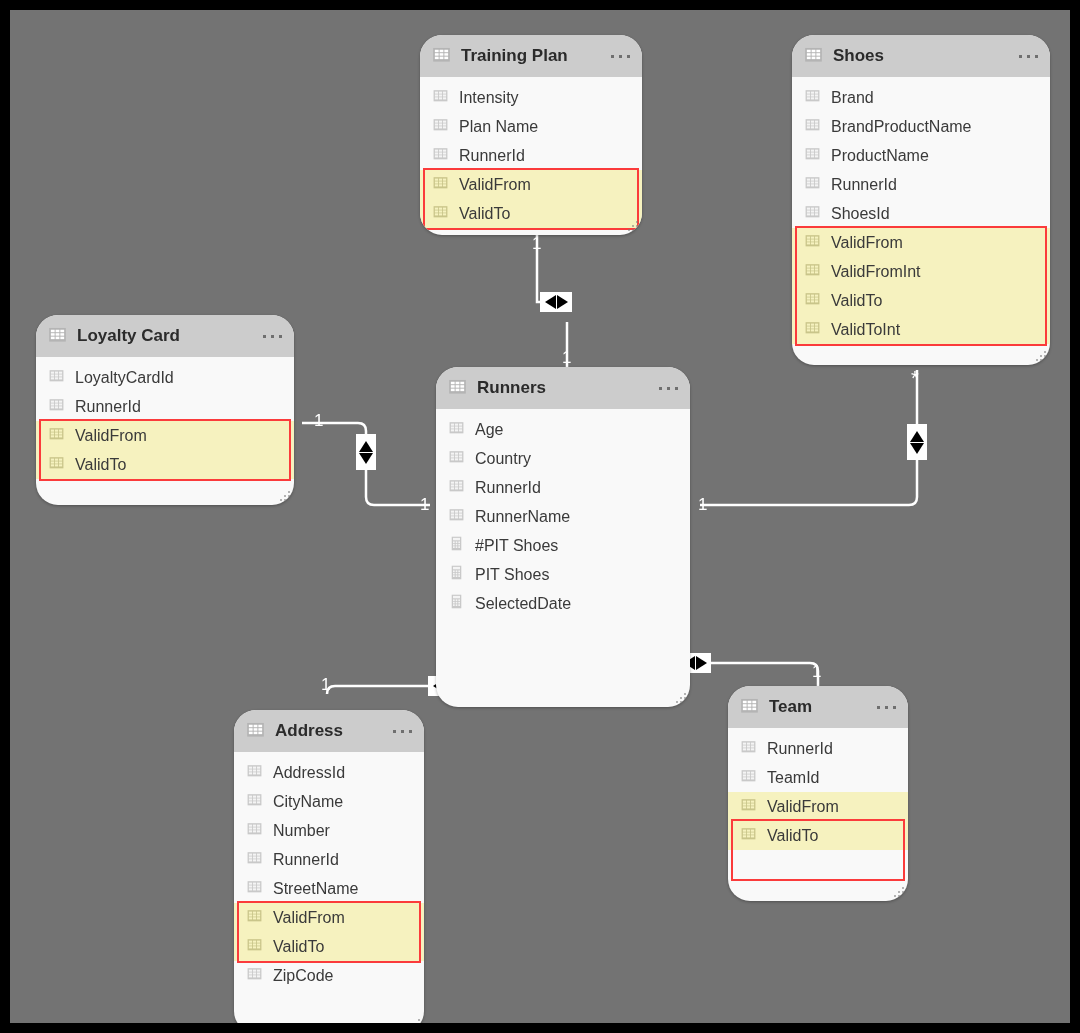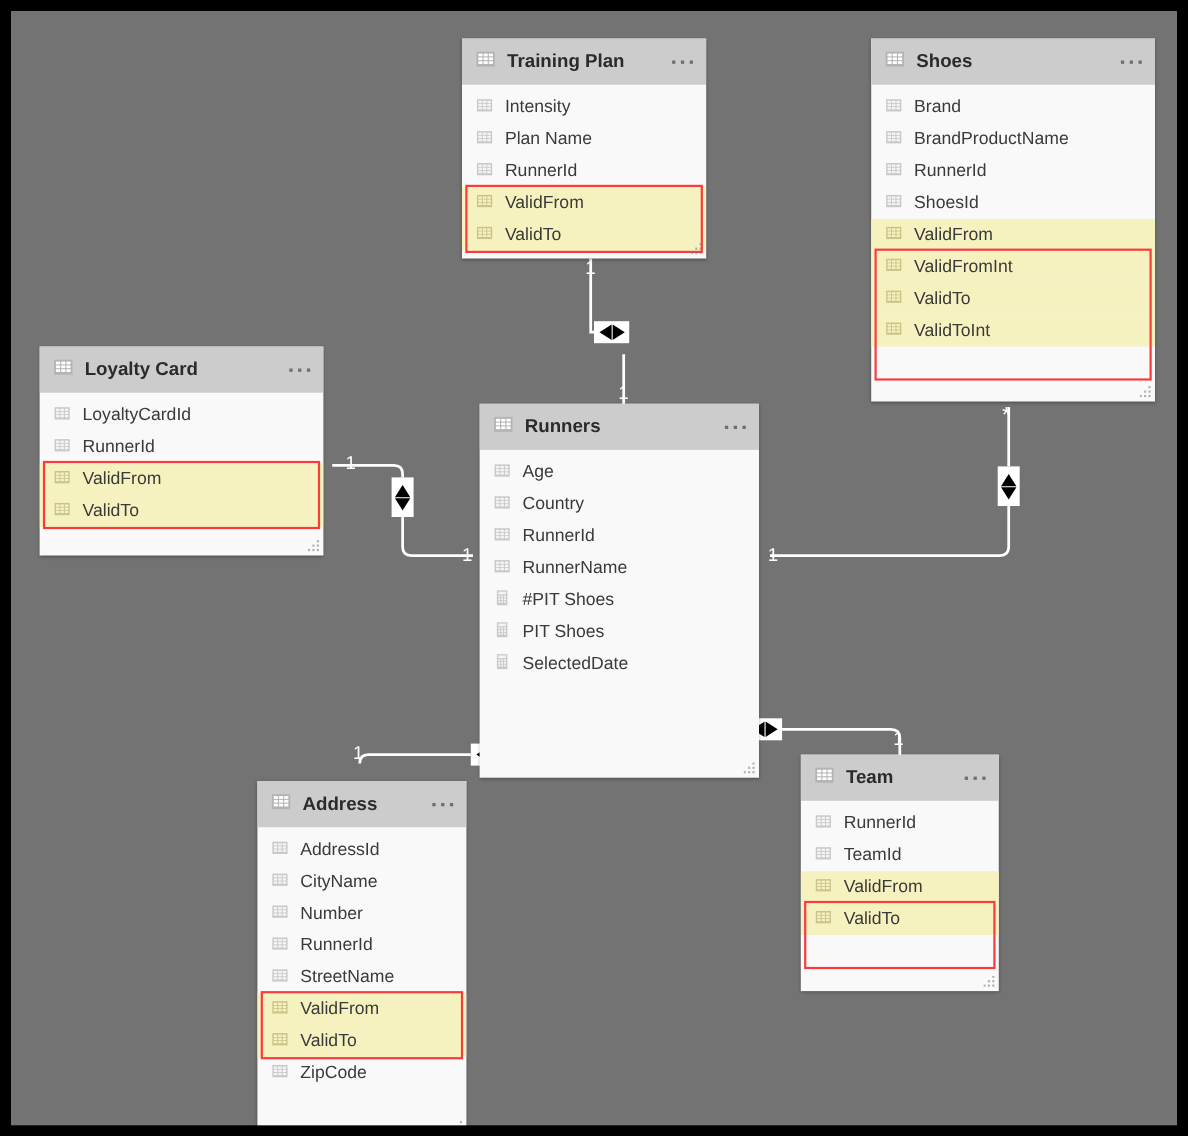--- a/index.html
+++ b/index.html
@@ -77,20 +77,21 @@
   .tri-up    { border-left: 7px solid transparent; border-right: 7px solid transparent; border-bottom: 11px solid #000; }
   .tri-down  { border-left: 7px solid transparent; border-right: 7px solid transparent; border-top: 11px solid #000; }
 
   
   .tbl {
     position: absolute;
     background: #f9f9f9;
     box-sizing: border-box;
     box-shadow: 0 1px 3px rgba(0,0,0,0.30);
     overflow: hidden;
+    border-radius: 22px;
   }
   .tbl-head {
     background: #cccccc;
     height: 42px;
     display: flex;
     align-items: center;
     padding: 0 12px 0 12px;
     box-sizing: border-box;
   }
   .tbl-title {
@@ -414,20 +415,37 @@
                 <rect x="6.5" y="4.3" width="3" height="2"></rect>
                 <rect x="10.3" y="4.3" width="3" height="2"></rect>
                 <rect x="2.7" y="7" width="3" height="2"></rect>
                 <rect x="6.5" y="7" width="3" height="2"></rect>
                 <rect x="10.3" y="7" width="3" height="2"></rect>
                 <rect x="2.7" y="9.7" width="3" height="2"></rect>
                 <rect x="6.5" y="9.7" width="3" height="2"></rect>
                 <rect x="10.3" y="9.7" width="3" height="2"></rect>
               </g>
             </svg></span>
+          <span class="row-label">ProductName</span>
+        </div>
+        <div class="row">
+          <span class="ico"><svg viewBox="0 0 16 16" width="17" height="17">
+              <rect x="1.5" y="3" width="13" height="10.5" fill="#c9c9c9"></rect>
+              <g fill="#f4f4f4">
+                <rect x="2.7" y="4.3" width="3" height="2"></rect>
+                <rect x="6.5" y="4.3" width="3" height="2"></rect>
+                <rect x="10.3" y="4.3" width="3" height="2"></rect>
+                <rect x="2.7" y="7" width="3" height="2"></rect>
+                <rect x="6.5" y="7" width="3" height="2"></rect>
+                <rect x="10.3" y="7" width="3" height="2"></rect>
+                <rect x="2.7" y="9.7" width="3" height="2"></rect>
+                <rect x="6.5" y="9.7" width="3" height="2"></rect>
+                <rect x="10.3" y="9.7" width="3" height="2"></rect>
+              </g>
+            </svg></span>
           <span class="row-label">RunnerId</span>
         </div>
         <div class="row">
           <span class="ico"><svg viewBox="0 0 16 16" width="17" height="17">
               <rect x="1.5" y="3" width="13" height="10.5" fill="#c9c9c9"></rect>
               <g fill="#f4f4f4">
                 <rect x="2.7" y="4.3" width="3" height="2"></rect>
                 <rect x="6.5" y="4.3" width="3" height="2"></rect>
                 <rect x="10.3" y="4.3" width="3" height="2"></rect>
                 <rect x="2.7" y="7" width="3" height="2"></rect>

